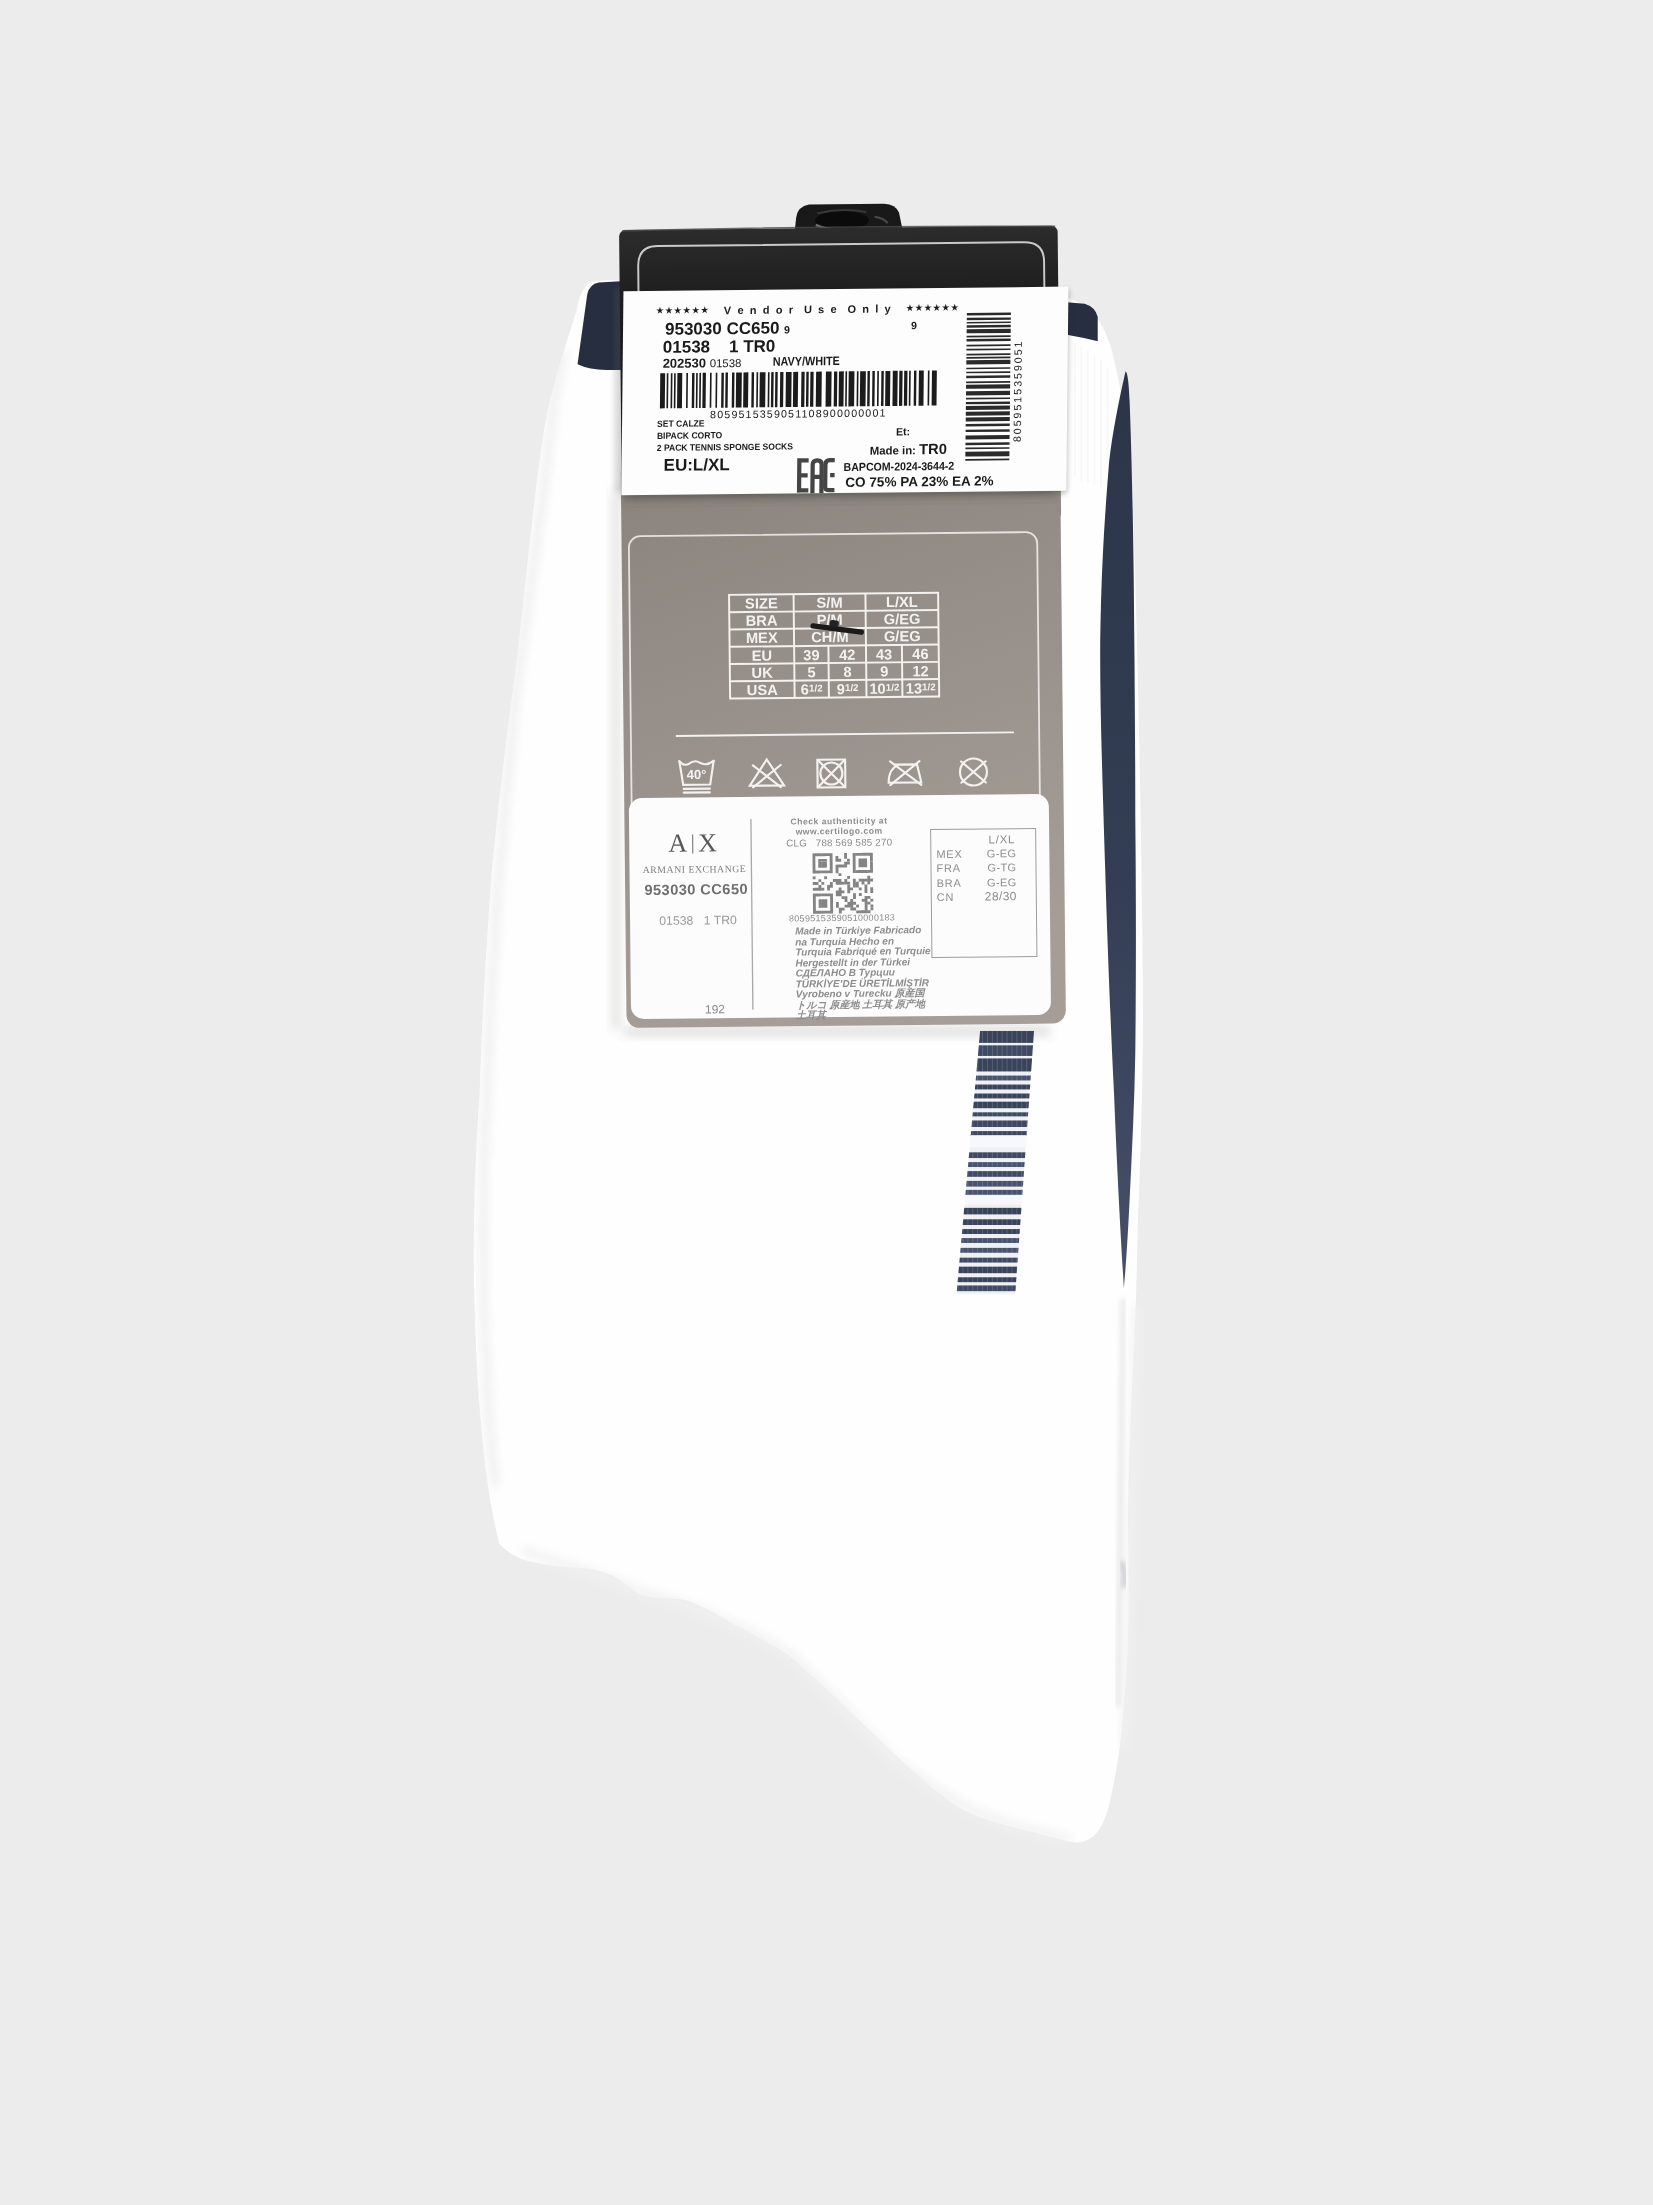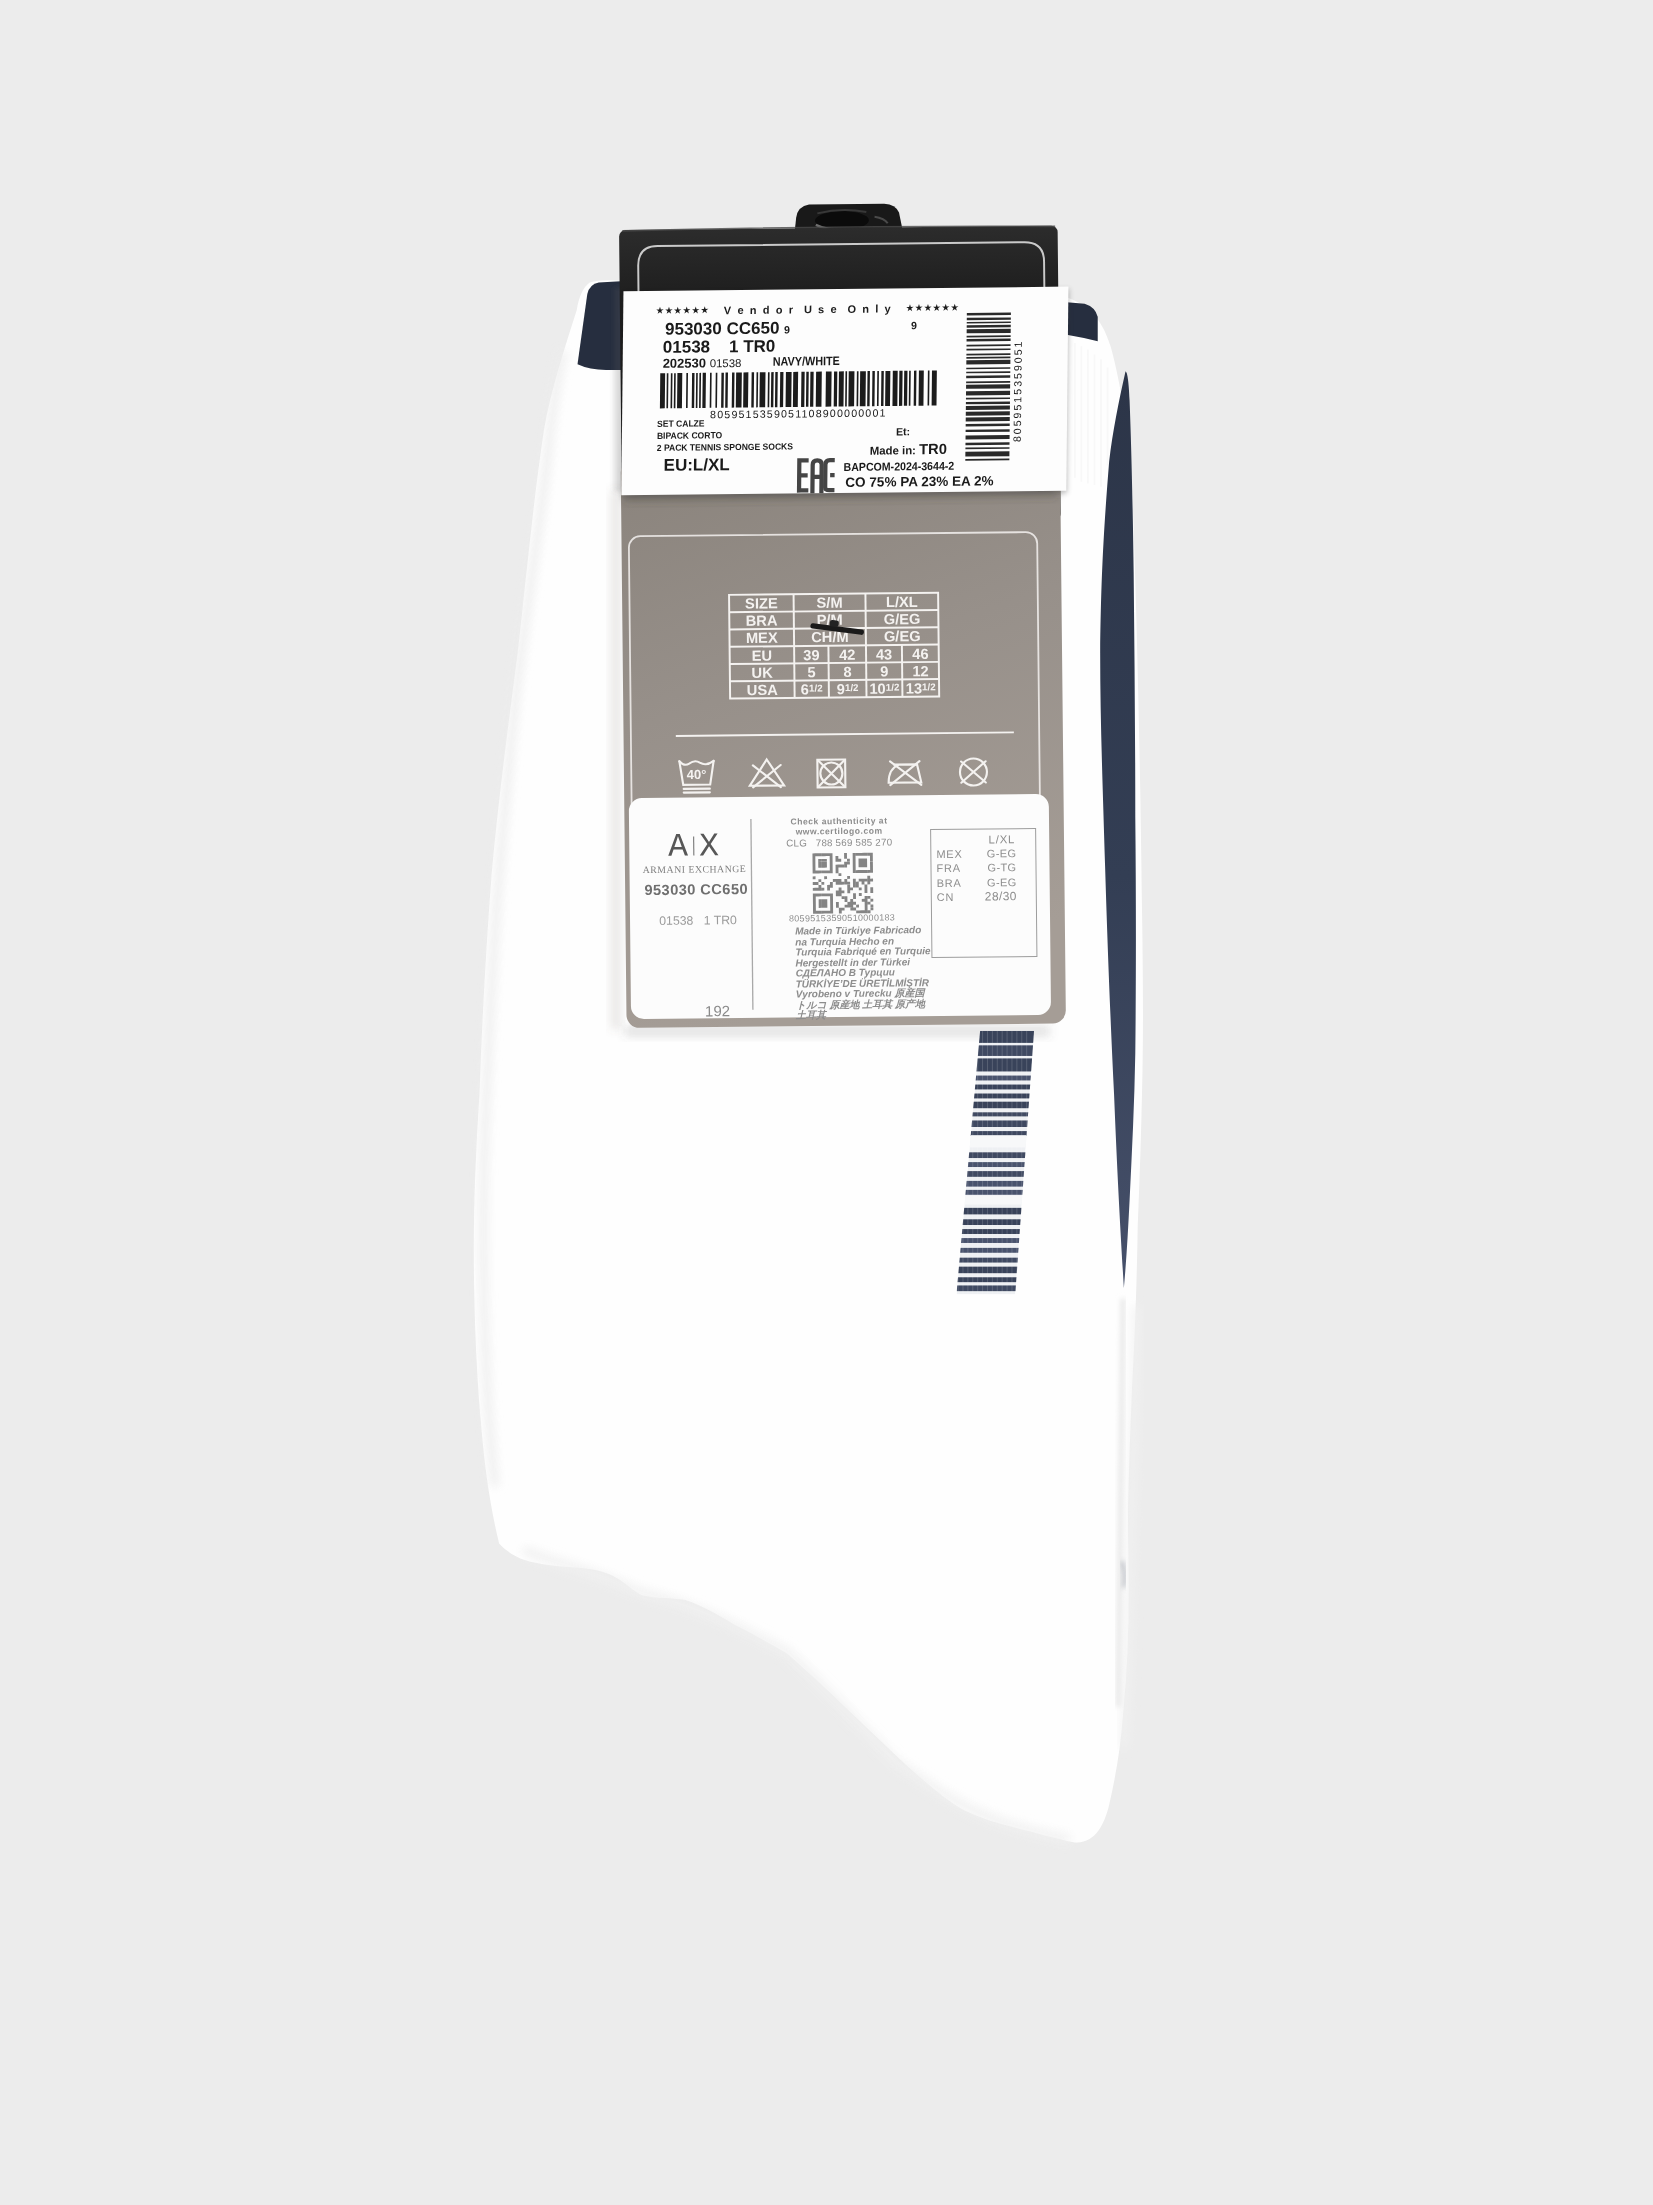--- a/index.html
+++ b/index.html
@@ -241,29 +241,29 @@
 </svg>
 
 <div class="abs" style="left:627px;top:796px;width:420px;height:221px;background:#fcfcfc;border-radius:13px;"></div>
 <svg class="abs" style="left:627px;top:796px" width="420" height="221" viewBox="0 0 514 271">
 
   <path d="M149 27 V261" stroke="#a8a8a8" stroke-width="1.6"></path>
 
   <path fill="#848484" d="M224.0 70.0h3.5v3.5h-3.5zM227.5 70.0h3.5v3.5h-3.5zM231.0 70.0h3.5v3.5h-3.5zM234.6 70.0h3.5v3.5h-3.5zM238.1 70.0h3.5v3.5h-3.5zM241.6 70.0h3.5v3.5h-3.5zM245.1 70.0h3.5v3.5h-3.5zM262.8 70.0h3.5v3.5h-3.5zM273.3 70.0h3.5v3.5h-3.5zM276.9 70.0h3.5v3.5h-3.5zM280.4 70.0h3.5v3.5h-3.5zM283.9 70.0h3.5v3.5h-3.5zM287.4 70.0h3.5v3.5h-3.5zM291.0 70.0h3.5v3.5h-3.5zM294.5 70.0h3.5v3.5h-3.5zM224.0 73.5h3.5v3.5h-3.5zM245.1 73.5h3.5v3.5h-3.5zM252.2 73.5h3.5v3.5h-3.5zM262.8 73.5h3.5v3.5h-3.5zM273.3 73.5h3.5v3.5h-3.5zM294.5 73.5h3.5v3.5h-3.5zM224.0 77.0h3.5v3.5h-3.5zM231.0 77.0h3.5v3.5h-3.5zM234.6 77.0h3.5v3.5h-3.5zM238.1 77.0h3.5v3.5h-3.5zM245.1 77.0h3.5v3.5h-3.5zM252.2 77.0h3.5v3.5h-3.5zM255.7 77.0h3.5v3.5h-3.5zM266.3 77.0h3.5v3.5h-3.5zM273.3 77.0h3.5v3.5h-3.5zM280.4 77.0h3.5v3.5h-3.5zM283.9 77.0h3.5v3.5h-3.5zM287.4 77.0h3.5v3.5h-3.5zM294.5 77.0h3.5v3.5h-3.5zM224.0 80.6h3.5v3.5h-3.5zM231.0 80.6h3.5v3.5h-3.5zM234.6 80.6h3.5v3.5h-3.5zM238.1 80.6h3.5v3.5h-3.5zM245.1 80.6h3.5v3.5h-3.5zM262.8 80.6h3.5v3.5h-3.5zM266.3 80.6h3.5v3.5h-3.5zM273.3 80.6h3.5v3.5h-3.5zM280.4 80.6h3.5v3.5h-3.5zM283.9 80.6h3.5v3.5h-3.5zM287.4 80.6h3.5v3.5h-3.5zM294.5 80.6h3.5v3.5h-3.5zM224.0 84.1h3.5v3.5h-3.5zM231.0 84.1h3.5v3.5h-3.5zM234.6 84.1h3.5v3.5h-3.5zM238.1 84.1h3.5v3.5h-3.5zM245.1 84.1h3.5v3.5h-3.5zM252.2 84.1h3.5v3.5h-3.5zM255.7 84.1h3.5v3.5h-3.5zM259.2 84.1h3.5v3.5h-3.5zM262.8 84.1h3.5v3.5h-3.5zM273.3 84.1h3.5v3.5h-3.5zM280.4 84.1h3.5v3.5h-3.5zM283.9 84.1h3.5v3.5h-3.5zM287.4 84.1h3.5v3.5h-3.5zM294.5 84.1h3.5v3.5h-3.5zM224.0 87.6h3.5v3.5h-3.5zM245.1 87.6h3.5v3.5h-3.5zM252.2 87.6h3.5v3.5h-3.5zM273.3 87.6h3.5v3.5h-3.5zM294.5 87.6h3.5v3.5h-3.5zM224.0 91.1h3.5v3.5h-3.5zM227.5 91.1h3.5v3.5h-3.5zM231.0 91.1h3.5v3.5h-3.5zM234.6 91.1h3.5v3.5h-3.5zM238.1 91.1h3.5v3.5h-3.5zM241.6 91.1h3.5v3.5h-3.5zM245.1 91.1h3.5v3.5h-3.5zM252.2 91.1h3.5v3.5h-3.5zM273.3 91.1h3.5v3.5h-3.5zM276.9 91.1h3.5v3.5h-3.5zM280.4 91.1h3.5v3.5h-3.5zM283.9 91.1h3.5v3.5h-3.5zM287.4 91.1h3.5v3.5h-3.5zM291.0 91.1h3.5v3.5h-3.5zM294.5 91.1h3.5v3.5h-3.5zM255.7 94.7h3.5v3.5h-3.5zM224.0 98.2h3.5v3.5h-3.5zM238.1 98.2h3.5v3.5h-3.5zM266.3 98.2h3.5v3.5h-3.5zM291.0 98.2h3.5v3.5h-3.5zM231.0 101.7h3.5v3.5h-3.5zM248.7 101.7h3.5v3.5h-3.5zM252.2 101.7h3.5v3.5h-3.5zM255.7 101.7h3.5v3.5h-3.5zM262.8 101.7h3.5v3.5h-3.5zM273.3 101.7h3.5v3.5h-3.5zM280.4 101.7h3.5v3.5h-3.5zM283.9 101.7h3.5v3.5h-3.5zM287.4 101.7h3.5v3.5h-3.5zM291.0 101.7h3.5v3.5h-3.5zM294.5 101.7h3.5v3.5h-3.5zM224.0 105.2h3.5v3.5h-3.5zM227.5 105.2h3.5v3.5h-3.5zM234.6 105.2h3.5v3.5h-3.5zM245.1 105.2h3.5v3.5h-3.5zM252.2 105.2h3.5v3.5h-3.5zM255.7 105.2h3.5v3.5h-3.5zM259.2 105.2h3.5v3.5h-3.5zM262.8 105.2h3.5v3.5h-3.5zM266.3 105.2h3.5v3.5h-3.5zM273.3 105.2h3.5v3.5h-3.5zM276.9 105.2h3.5v3.5h-3.5zM283.9 105.2h3.5v3.5h-3.5zM291.0 105.2h3.5v3.5h-3.5zM231.0 108.8h3.5v3.5h-3.5zM241.6 108.8h3.5v3.5h-3.5zM245.1 108.8h3.5v3.5h-3.5zM266.3 108.8h3.5v3.5h-3.5zM273.3 108.8h3.5v3.5h-3.5zM276.9 108.8h3.5v3.5h-3.5zM287.4 108.8h3.5v3.5h-3.5zM224.0 112.3h3.5v3.5h-3.5zM227.5 112.3h3.5v3.5h-3.5zM231.0 112.3h3.5v3.5h-3.5zM234.6 112.3h3.5v3.5h-3.5zM241.6 112.3h3.5v3.5h-3.5zM255.7 112.3h3.5v3.5h-3.5zM266.3 112.3h3.5v3.5h-3.5zM269.8 112.3h3.5v3.5h-3.5zM280.4 112.3h3.5v3.5h-3.5zM287.4 112.3h3.5v3.5h-3.5zM294.5 112.3h3.5v3.5h-3.5zM252.2 115.8h3.5v3.5h-3.5zM255.7 115.8h3.5v3.5h-3.5zM259.2 115.8h3.5v3.5h-3.5zM266.3 115.8h3.5v3.5h-3.5zM287.4 115.8h3.5v3.5h-3.5zM294.5 115.8h3.5v3.5h-3.5zM224.0 119.3h3.5v3.5h-3.5zM227.5 119.3h3.5v3.5h-3.5zM231.0 119.3h3.5v3.5h-3.5zM234.6 119.3h3.5v3.5h-3.5zM238.1 119.3h3.5v3.5h-3.5zM241.6 119.3h3.5v3.5h-3.5zM245.1 119.3h3.5v3.5h-3.5zM252.2 119.3h3.5v3.5h-3.5zM255.7 119.3h3.5v3.5h-3.5zM273.3 119.3h3.5v3.5h-3.5zM280.4 119.3h3.5v3.5h-3.5zM224.0 122.9h3.5v3.5h-3.5zM245.1 122.9h3.5v3.5h-3.5zM259.2 122.9h3.5v3.5h-3.5zM262.8 122.9h3.5v3.5h-3.5zM273.3 122.9h3.5v3.5h-3.5zM287.4 122.9h3.5v3.5h-3.5zM291.0 122.9h3.5v3.5h-3.5zM224.0 126.4h3.5v3.5h-3.5zM231.0 126.4h3.5v3.5h-3.5zM234.6 126.4h3.5v3.5h-3.5zM238.1 126.4h3.5v3.5h-3.5zM245.1 126.4h3.5v3.5h-3.5zM262.8 126.4h3.5v3.5h-3.5zM269.8 126.4h3.5v3.5h-3.5zM283.9 126.4h3.5v3.5h-3.5zM287.4 126.4h3.5v3.5h-3.5zM294.5 126.4h3.5v3.5h-3.5zM224.0 129.9h3.5v3.5h-3.5zM231.0 129.9h3.5v3.5h-3.5zM234.6 129.9h3.5v3.5h-3.5zM238.1 129.9h3.5v3.5h-3.5zM245.1 129.9h3.5v3.5h-3.5zM252.2 129.9h3.5v3.5h-3.5zM266.3 129.9h3.5v3.5h-3.5zM269.8 129.9h3.5v3.5h-3.5zM273.3 129.9h3.5v3.5h-3.5zM287.4 129.9h3.5v3.5h-3.5zM291.0 129.9h3.5v3.5h-3.5zM224.0 133.4h3.5v3.5h-3.5zM231.0 133.4h3.5v3.5h-3.5zM234.6 133.4h3.5v3.5h-3.5zM238.1 133.4h3.5v3.5h-3.5zM245.1 133.4h3.5v3.5h-3.5zM252.2 133.4h3.5v3.5h-3.5zM262.8 133.4h3.5v3.5h-3.5zM266.3 133.4h3.5v3.5h-3.5zM269.8 133.4h3.5v3.5h-3.5zM276.9 133.4h3.5v3.5h-3.5zM287.4 133.4h3.5v3.5h-3.5zM294.5 133.4h3.5v3.5h-3.5zM224.0 137.0h3.5v3.5h-3.5zM245.1 137.0h3.5v3.5h-3.5zM255.7 137.0h3.5v3.5h-3.5zM259.2 137.0h3.5v3.5h-3.5zM269.8 137.0h3.5v3.5h-3.5zM273.3 137.0h3.5v3.5h-3.5zM287.4 137.0h3.5v3.5h-3.5zM294.5 137.0h3.5v3.5h-3.5zM224.0 140.5h3.5v3.5h-3.5zM227.5 140.5h3.5v3.5h-3.5zM231.0 140.5h3.5v3.5h-3.5zM234.6 140.5h3.5v3.5h-3.5zM238.1 140.5h3.5v3.5h-3.5zM241.6 140.5h3.5v3.5h-3.5zM245.1 140.5h3.5v3.5h-3.5zM255.7 140.5h3.5v3.5h-3.5zM276.9 140.5h3.5v3.5h-3.5zM280.4 140.5h3.5v3.5h-3.5zM283.9 140.5h3.5v3.5h-3.5zM287.4 140.5h3.5v3.5h-3.5zM291.0 140.5h3.5v3.5h-3.5z"></path>
 </svg>
 
-<div class="abs nw" style="left:666px;top:827px;width:49px;text-align:center;font-family:Liberation Mono, monospace;font-size:33px;color:#575757;letter-spacing:0px;">A<span style="display:inline-block;width:1.2px;height:19px;background:#6a6a6a;margin:0 4.9px 2.5px 4.9px;vertical-align:middle"></span>X</div>
+<div class="abs nw" style="left:666px;top:827px;width:49px;text-align:center;font-family:Liberation Serif, serif;font-size:26px;color:#575757;letter-spacing:0px;">A<span style="display:inline-block;width:1.2px;height:19px;background:#6a6a6a;margin:0 4.9px 2.5px 4.9px;vertical-align:middle"></span>X</div>
 
 <div class="abs nw" style="left:638px;top:862px;width:108px;text-align:center;font-family:'Liberation Serif',serif;font-size:9.8px;color:#7f7f7f;letter-spacing:0.5px;">ARMANI EXCHANGE</div>
 
 <div class="abs nw" style="left:641px;top:880px;width:105px;text-align:center;font-size:14.7px;font-weight:bold;color:#6f6f6f;letter-spacing:0.4px;">953030 CC650</div>
 
 <div class="abs nw" style="left:647px;top:912px;width:96px;text-align:center;font-size:12.3px;color:#9b9b9b;">01538&nbsp;&nbsp;&nbsp;1 TR0</div>
 
-<div class="abs nw" style="left:701px;top:1001px;font-size:15px;color:#8a8a8a;">192</div>
+<div class="abs nw" style="left:701px;top:1001px;font-size:12px;color:#8a8a8a;">192</div>
 
 <div class="abs nw" style="left:751px;top:816px;width:172px;text-align:center;font-size:8.6px;font-weight:bold;color:#8d8d8d;letter-spacing:0.5px;">Check authenticity at</div>
 <div class="abs nw" style="left:751px;top:826px;width:172px;text-align:center;font-size:8.6px;font-weight:bold;color:#8d8d8d;letter-spacing:0.5px;">www.certilogo.com</div>
 <div class="abs nw" style="left:751px;top:837px;width:172px;text-align:center;font-size:9.8px;color:#8d8d8d;letter-spacing:0.2px;">CLG&nbsp;&nbsp;&nbsp;788 569 585 270</div>
 
 <div class="abs nw" style="left:751px;top:913px;width:176px;text-align:center;font-size:9px;color:#8d8d8d;letter-spacing:0.3px;">80595153590510000183</div>
 
 <div class="abs" style="left:792px;top:926px;width:136px;font-size:10px;font-weight:bold;color:#8d8d8d;line-height:10.5px;letter-spacing:0px;font-style:italic;">Made in Türkiye Fabricado na Turquia Hecho en Turquia Fabriqué en Turquie Hergestellt in der Türkei СДЕЛАНО В Турции TÜRKİYE’DE ÜRETİLMİŞTİR Vyrobeno v Turecku 原産国トルコ 原産地 土耳其 原产地 土耳其</div>
 
 <div class="abs" style="left:928px;top:830px;width:106px;height:129px;border:1.5px solid #9d9d9d;box-sizing:border-box;"></div>

